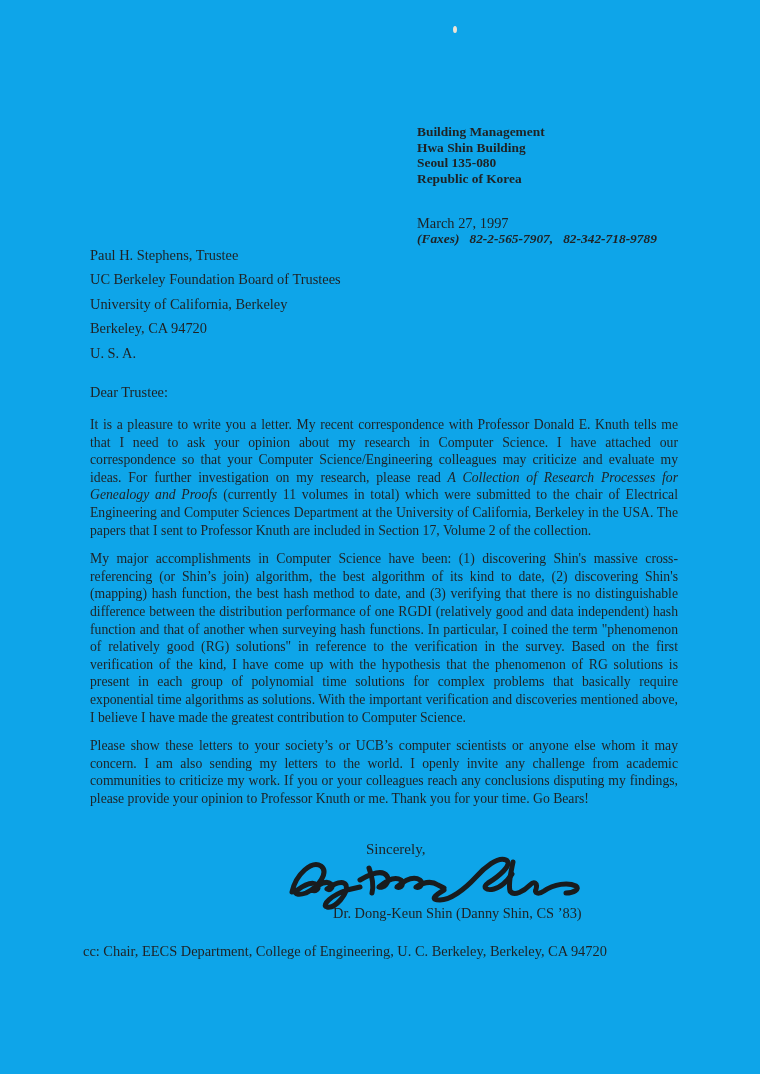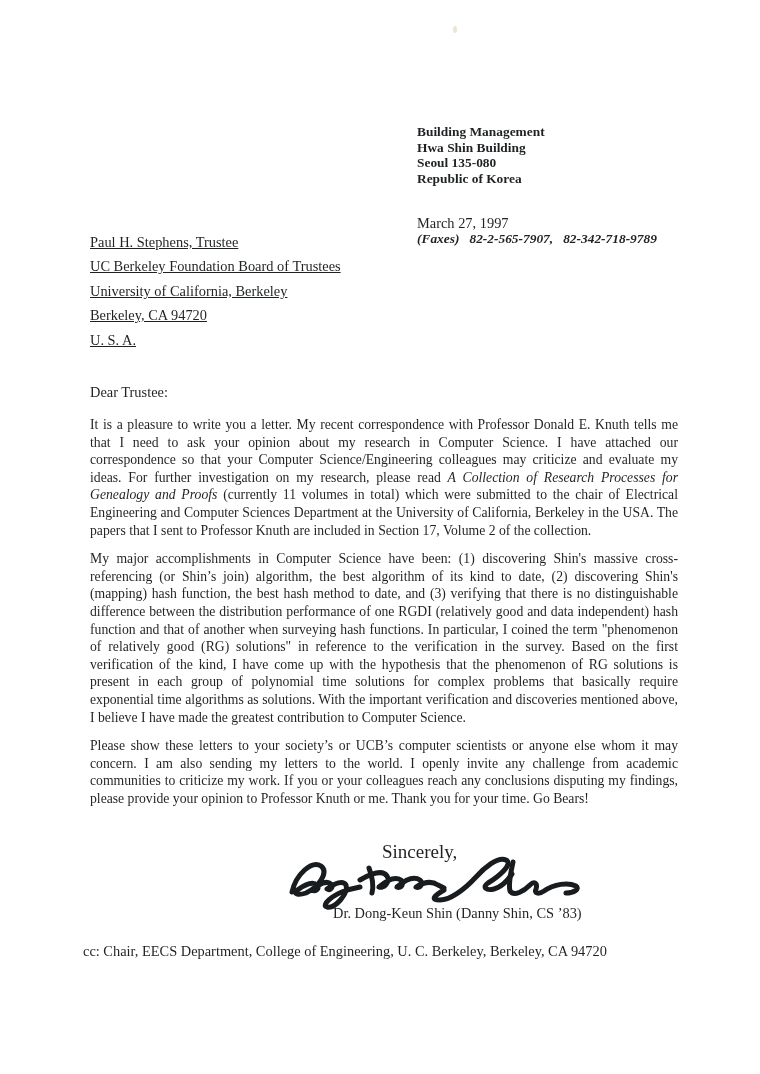--- a/index.html
+++ b/index.html
@@ -1,53 +1,53 @@
 <!DOCTYPE html>
 <html><head>
 <meta charset="utf-8">
 <style>
   html, body { margin: 0; padding: 0; background: #9a9a9a; }
   .page {
     position: relative;
     width: 760px;
     height: 1074px;
     margin: 0 auto;
-    background: #ffffff;
+    background: #0ea5e9;
     color: #1f2224;
     font-family: "Liberation Serif", serif;
     overflow: hidden;
   }
   .speck { position: absolute; left: 453px; top: 26px; width: 4px; height: 7px;
            background: #ece4d6; border-radius: 50%; }
 
   
   .sender { position: absolute; left: 417px; top: 124px; }
   .s-line { font-weight: bold; font-size: 13.4px; line-height: 15.6px; white-space: pre-wrap; }
   .s-line.fax { font-style: italic; margin-top: 45px; }
   .letter-date { position: absolute; left: 417px; top: 215px; font-size: 14.4px; }
 
   
-  .recipient { position: absolute; left: 90px; top: 230px; text-decoration: underline; }
+  .recipient { position: absolute; left: 90px; top: 243px; }
   .r-line { font-size: 14.4px; line-height: 24.4px; white-space: pre-wrap; }
 
   .salutation { position: absolute; left: 90px; top: 384px; font-size: 14.4px; }
 
   
   .body { position: absolute; left: 90px; top: 416px; width: 588px; }
   .para {
     margin: 0 0 11px 0;
     font-size: 13.7px;
     line-height: 17.6px;
     text-align: justify;
     font-family: Liberation Serif, serif;
   }
   .it { font-style: italic; }
 
   
-  .valediction { position: absolute; left: 366px; top: 841px; font-size: 19px; margin-left: 16px; }
+  .valediction { position: absolute; left: 366px; top: 841px; font-size: 15px; }
   .signature { position: absolute; left: 283px; top: 849px; width: 302px; height: 64px; }
   .signature svg { display: block; width: 100%; height: 100%; }
   .signed-name { position: absolute; left: 333px; top: 905px; font-size: 14.4px; }
 
   .cc-line { position: absolute; left: 83px; top: 943px; font-size: 14.4px; }
 </style>
 </head>
 <body>
 
 <div class="page">

